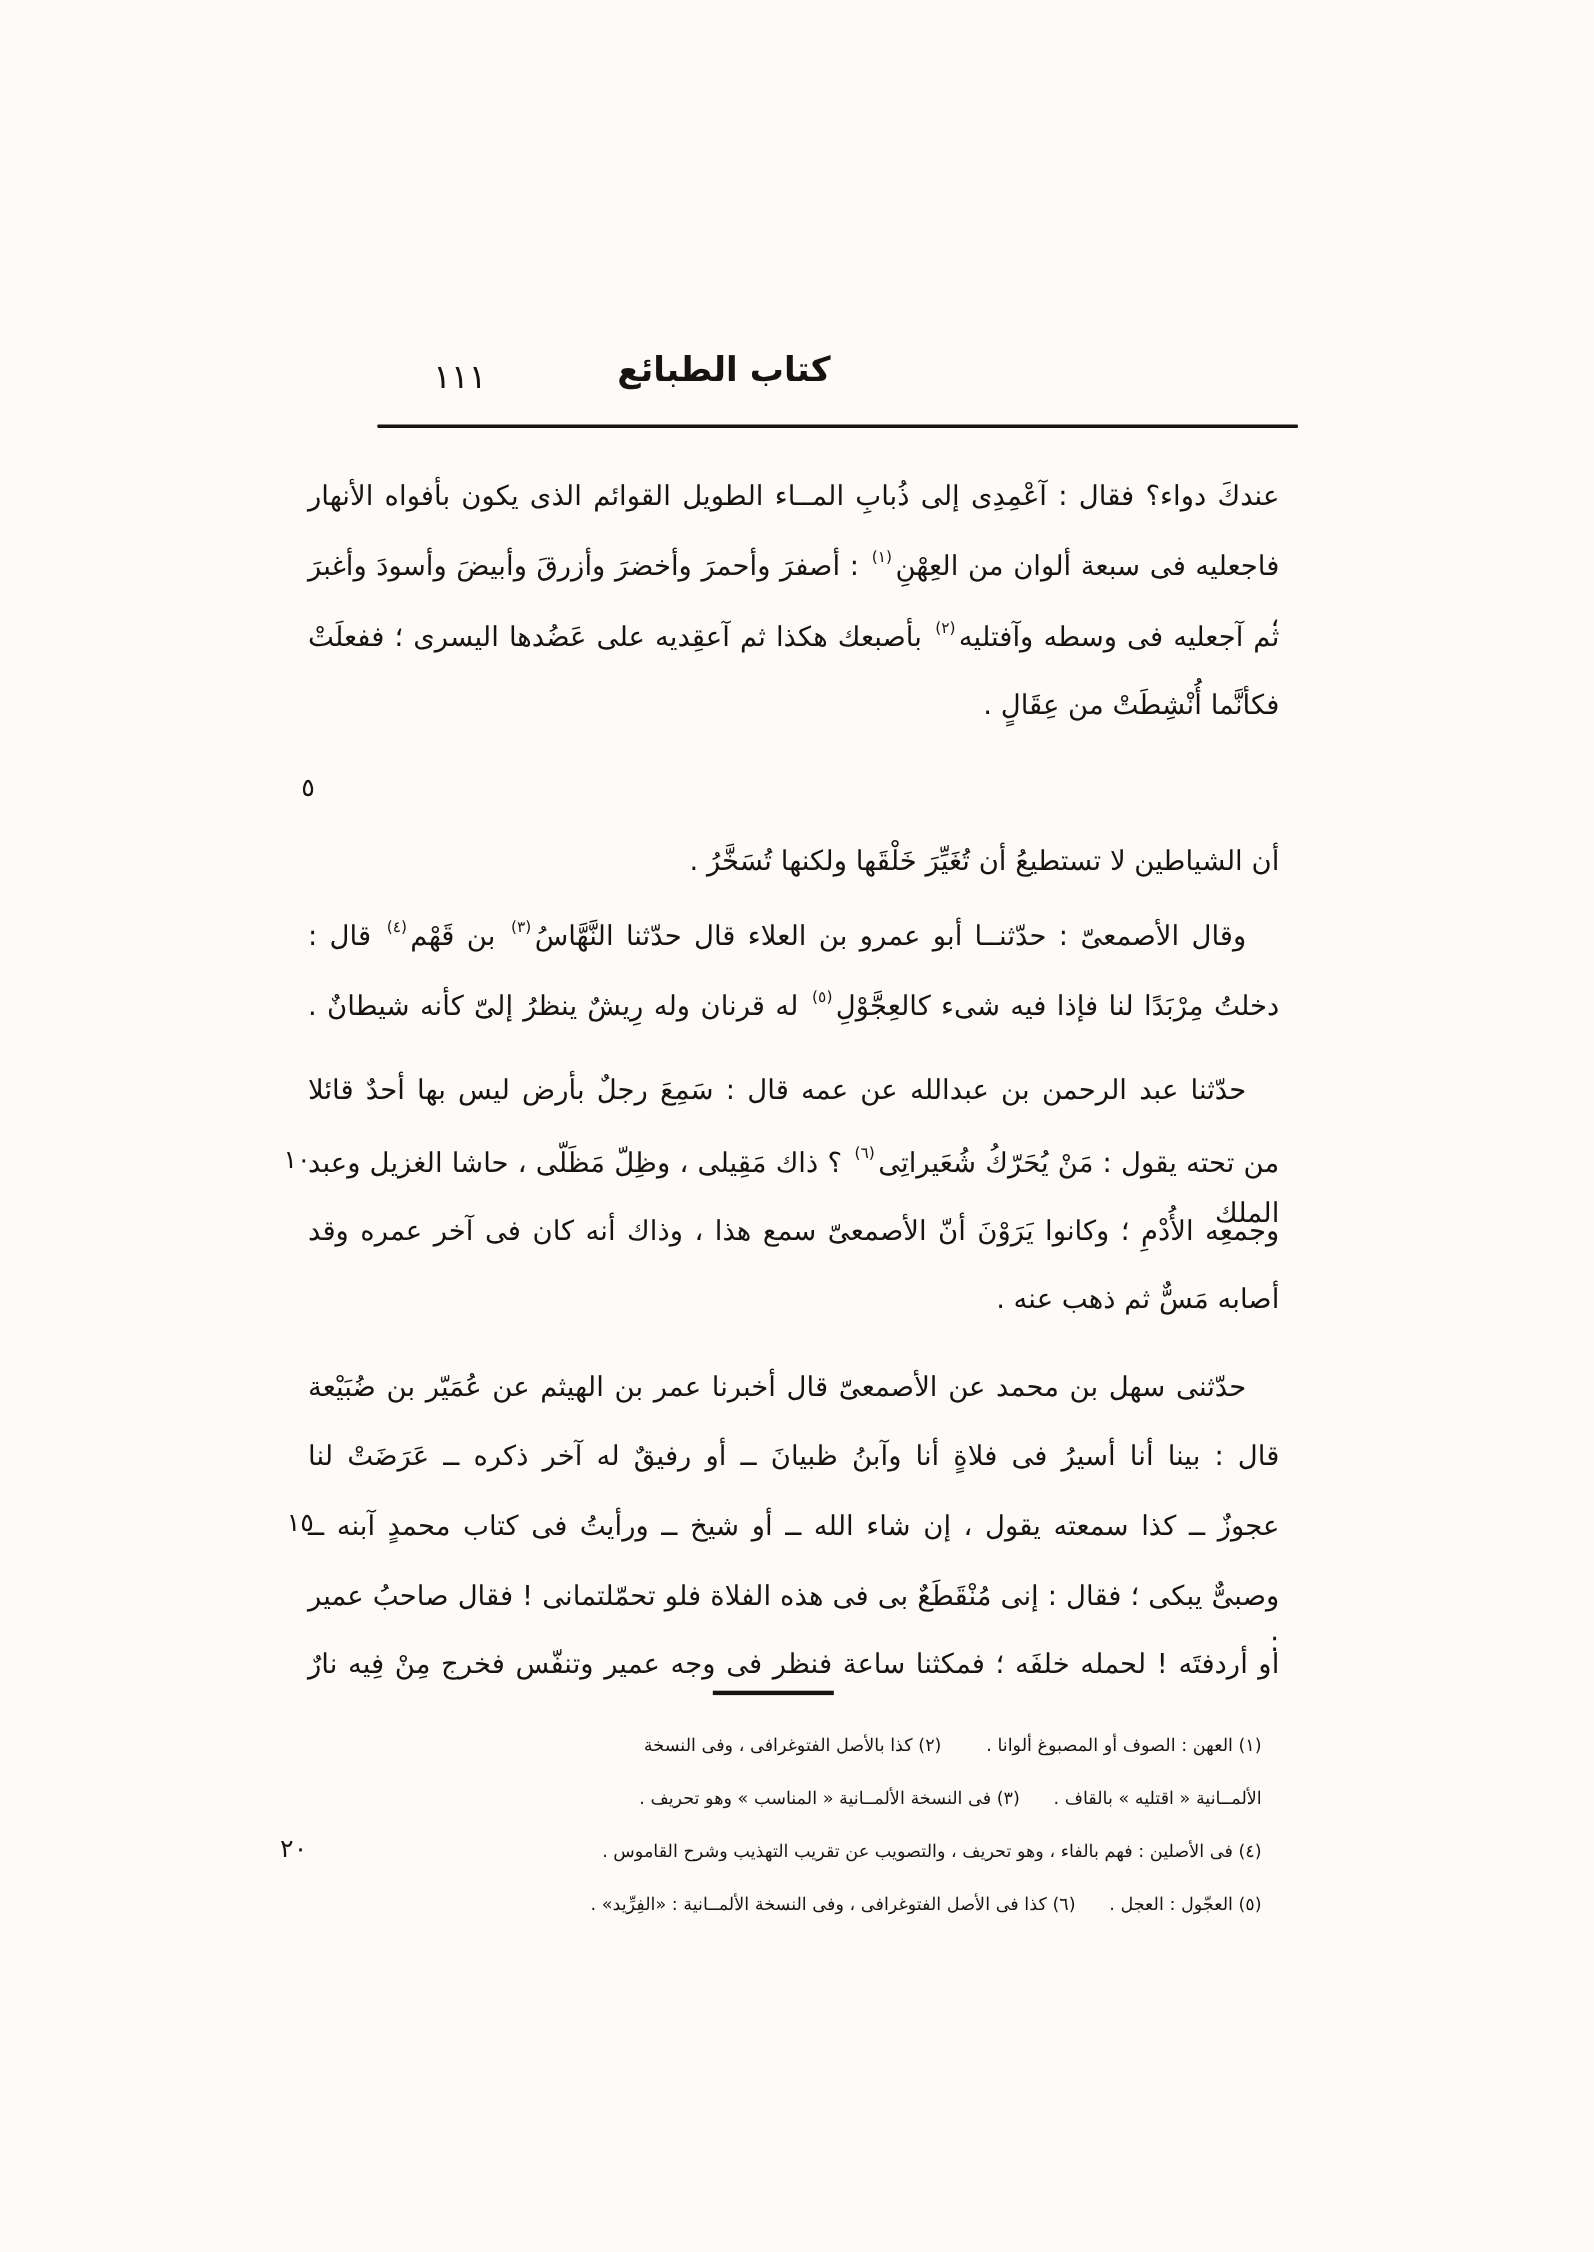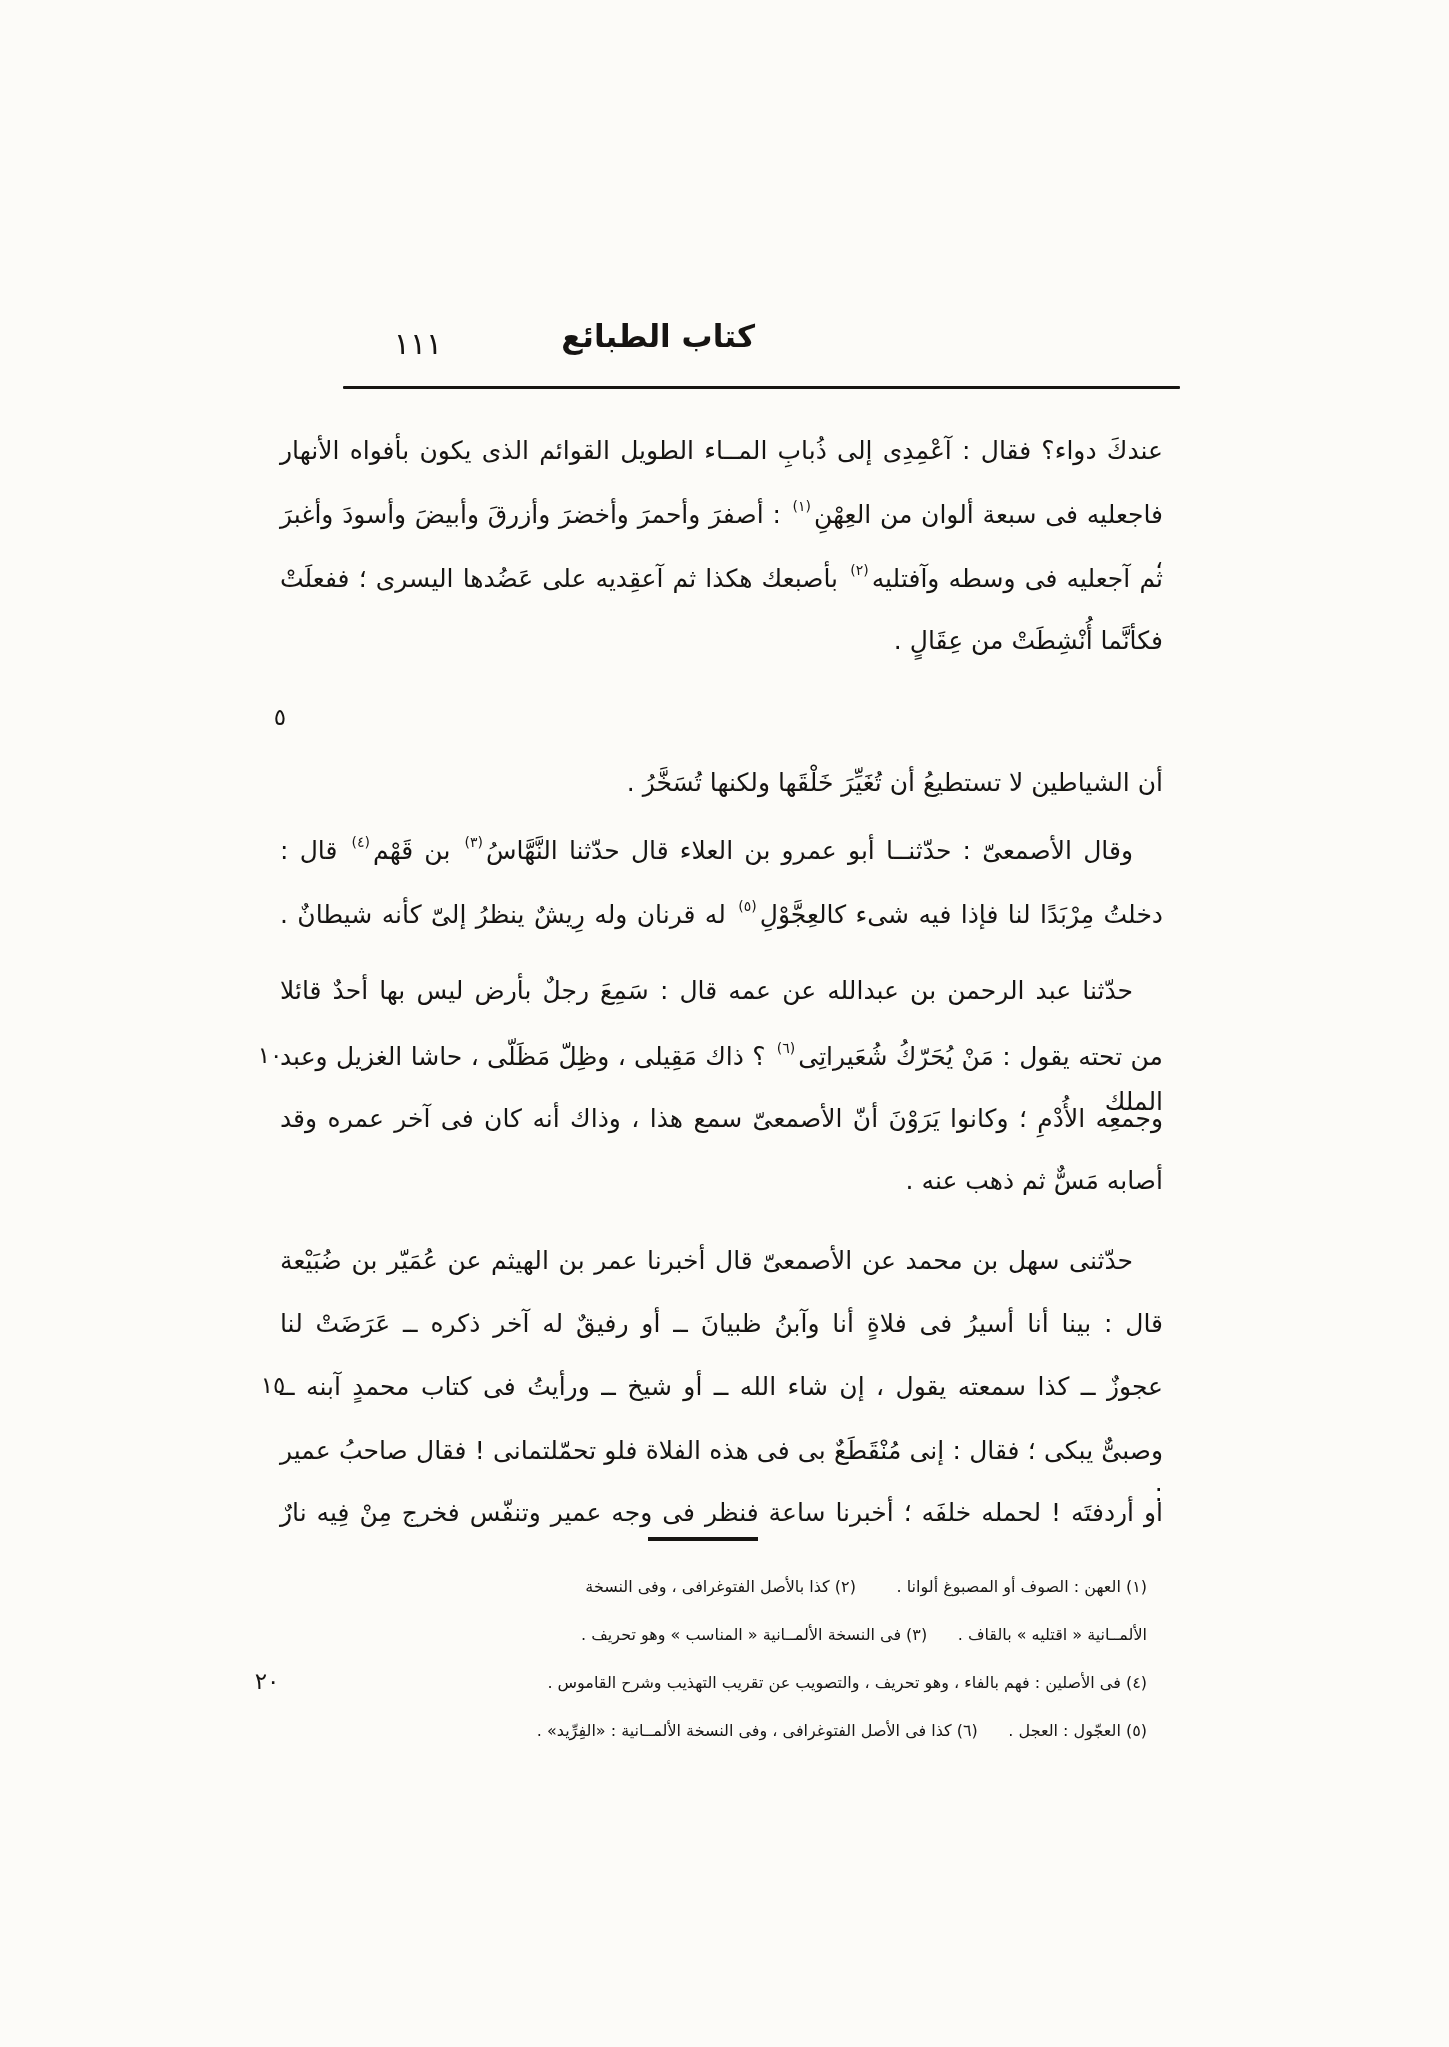--- a/index.html
+++ b/index.html
@@ -108,21 +108,21 @@
   <div class="body-line indent" style="top:830px"><span>وقال الأصمعىّ : حدّثنــا أبو عمرو بن العلاء قال حدّثنا النَّهَّاسُ</span><span class="fn-ref">(٣)</span><span> بن قَهْم</span><span class="fn-ref">(٤)</span><span> قال :</span></div>
   <div class="body-line" style="top:894px"><span>دخلتُ مِرْبَدًا لنا فإذا فيه شىء كالعِجَّوْلِ</span><span class="fn-ref">(٥)</span><span> له قرنان وله رِيشٌ ينظرُ إلىّ كأنه شيطانٌ .</span></div>
   <div class="body-line indent" style="top:970px"><span>حدّثنا عبد الرحمن بن عبدالله عن عمه قال : سَمِعَ رجلٌ بأرض ليس بها أحدٌ قائلا</span></div>
   <div class="body-line" style="top:1036px"><span>من تحته يقول : مَنْ يُحَرّكُ شُعَيراتِى</span><span class="fn-ref">(٦)</span><span> ؟ ذاك مَقِيلى ، وظِلّ مَظَلّى ، حاشا الغزيل وعبد الملك</span></div>
   <div class="body-line" style="top:1098px"><span>وجمعِه الأُدْمِ ؛ وكانوا يَرَوْنَ أنّ الأصمعىّ سمع هذا ، وذاك أنه كان فى آخر عمره وقد</span></div>
   <div class="body-line end" style="top:1160px"><span>أصابه مَسٌّ ثم ذهب عنه .</span></div>
   <div class="body-line indent" style="top:1240px"><span>حدّثنى سهل بن محمد عن الأصمعىّ قال أخبرنا عمر بن الهيثم عن عُمَيّر بن ضُبَيْعة</span></div>
   <div class="body-line" style="top:1303px"><span>قال : بينا أنا أسيرُ فى فلاةٍ أنا وآبنُ ظبيانَ ــ أو رفيقٌ له آخر ذكره ــ عَرَضَتْ لنا</span></div>
   <div class="body-line" style="top:1366px"><span>عجوزٌ ــ كذا سمعته يقول ، إن شاء الله ــ أو شيخ ــ ورأيتُ فى كتاب محمدٍ آبنه ــ</span></div>
   <div class="body-line" style="top:1430px"><span>وصبىٌّ يبكى ؛ فقال : إنى مُنْقَطَعٌ بى فى هذه الفلاة فلو تحمّلتمانى ! فقال صاحبُ عمير :</span></div>
-  <div class="body-line" style="top:1492px"><span>او أردفتَه ! لحمله خلفَه ؛ أخبرنا ساعة فنظر فى وجه عمير وتنفّس فخرج مِنْ فِيه نارٌ</span></div>
+  <div class="body-line" style="top:1492px"><span>او أردفتَه ! لحمله خلفَه ؛ فمكثنا ساعة فنظر فى وجه عمير وتنفّس فخرج مِنْ فِيه نارٌ</span></div>
 
   <div class="margin-num" style="left:255px; top:704px">٥</div>
   <div class="margin-num" style="left:245px; top:1042px">١٠</div>
   <div class="margin-num" style="left:248px; top:1372px">١٥</div>
   <div class="margin-num" style="left:242px; top:1668px">٢٠</div>
 
   <div class="footnote-sep"></div>
   <div class="footnote-line" style="top:1570px">(١) العهن : الصوف أو المصبوغ ألوانا .        (٢) كذا بالأصل الفتوغرافى ، وفى النسخة</div>
   <div class="footnote-line" style="top:1618px">الألمــانية « اقتليه » بالقاف .      (٣) فى النسخة الألمــانية « المناسب » وهو تحريف .</div>
   <div class="footnote-line" style="top:1666px">(٤) فى الأصلين : فهم بالفاء ، وهو تحريف ، والتصويب عن تقريب التهذيب وشرح القاموس .</div>

